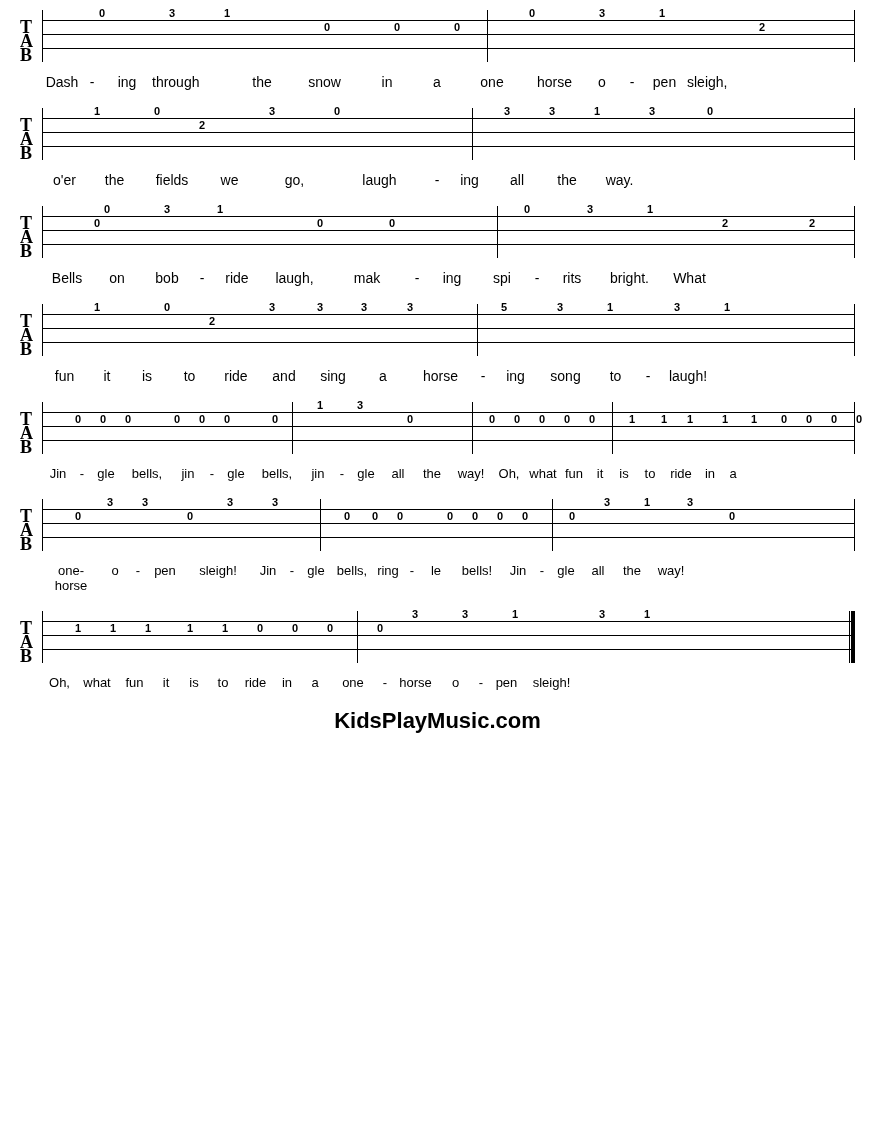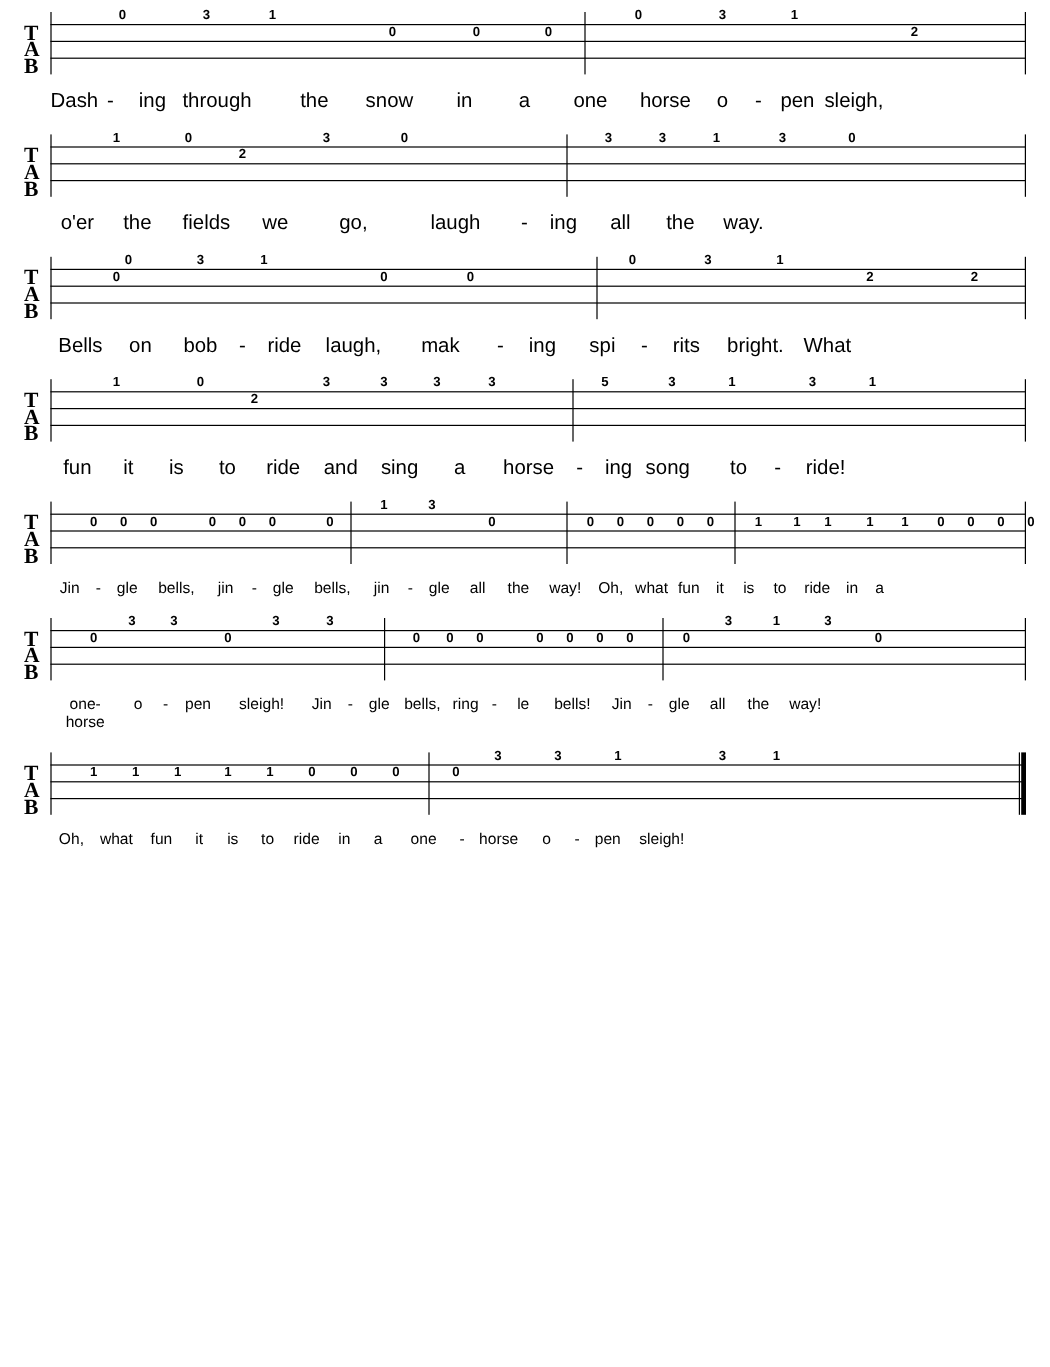--- a/index.html
+++ b/index.html
@@ -77,21 +77,21 @@
       font-family: Arial, sans-serif;
       font-weight: bold;
       line-height: 1;
       transform: translateX(-50%);
     }
 
     .lyrics-line {
       display: flex;
       flex-direction: row;
       padding-left: 22px;
-      font-size: 17px;
+      font-size: 14px;
       font-family: Arial, sans-serif;
       margin-top: 2px;
       gap: 0;
     }
 
     .website {
       text-align: center;
       font-size: 22px;
       font-weight: bold;
       font-family: Arial, sans-serif;
@@ -285,24 +285,24 @@
       <span style="display:inline-block;width:40px;text-align:center;">it</span>
       <span style="display:inline-block;width:40px;text-align:center;">is</span>
       <span style="display:inline-block;width:45px;text-align:center;">to</span>
       <span style="display:inline-block;width:48px;text-align:center;">ride</span>
       <span style="display:inline-block;width:48px;text-align:center;">and</span>
       <span style="display:inline-block;width:50px;text-align:center;">sing</span>
       <span style="display:inline-block;width:50px;text-align:center;">a</span>
       <span style="display:inline-block;width:65px;text-align:center;">horse</span>
       <span style="display:inline-block;width:20px;text-align:center;">-</span>
       <span style="display:inline-block;width:45px;text-align:center;">ing</span>
-      <span style="display:inline-block;width:55px;">song</span>
+      <span style="display:inline-block;width:55px;text-align:center;">song</span>
       <span style="display:inline-block;width:45px;text-align:center;">to</span>
       <span style="display:inline-block;width:20px;text-align:center;">-</span>
-      <span style="display:inline-block;width:60px;text-align:center;">ride!</span>
+      <span style="display:inline-block;width:60px;text-align:center;">laugh!</span>
     </div>
   </div>
 
   <div class="staff-section">
     <div class="staff-wrapper">
       <div class="tab-staff">
         <span class="tab-label" style="position:absolute;left:0;top:8px;font-size:18px;font-weight:bold;">T</span>
         <span class="tab-label" style="position:absolute;left:0;top:22px;font-size:18px;font-weight:bold;">A</span>
         <span class="tab-label" style="position:absolute;left:0;top:36px;font-size:18px;font-weight:bold;">B</span>
         <div class="staff-lines">
@@ -478,14 +478,17 @@
       <span style="display:inline-block;width:48px;text-align:center;">one</span>
       <span style="display:inline-block;width:16px;text-align:center;">-</span>
       <span style="display:inline-block;width:45px;text-align:center;">horse</span>
       <span style="display:inline-block;width:35px;text-align:center;">o</span>
       <span style="display:inline-block;width:16px;text-align:center;">-</span>
       <span style="display:inline-block;width:35px;text-align:center;">pen</span>
       <span style="display:inline-block;width:55px;text-align:center;">sleigh!</span>
     </div>
   </div>
 
+  <div class="website">
+    <span>KidsPlayMusic.com</span>
+  </div>
 
 </div>
 
 </body></html>

